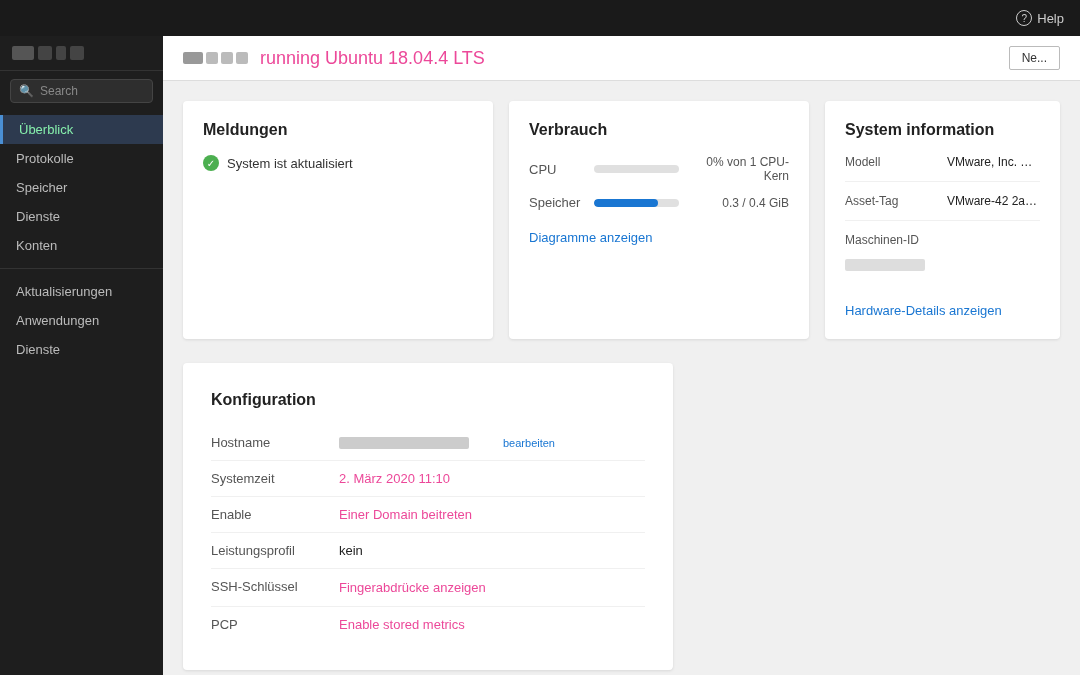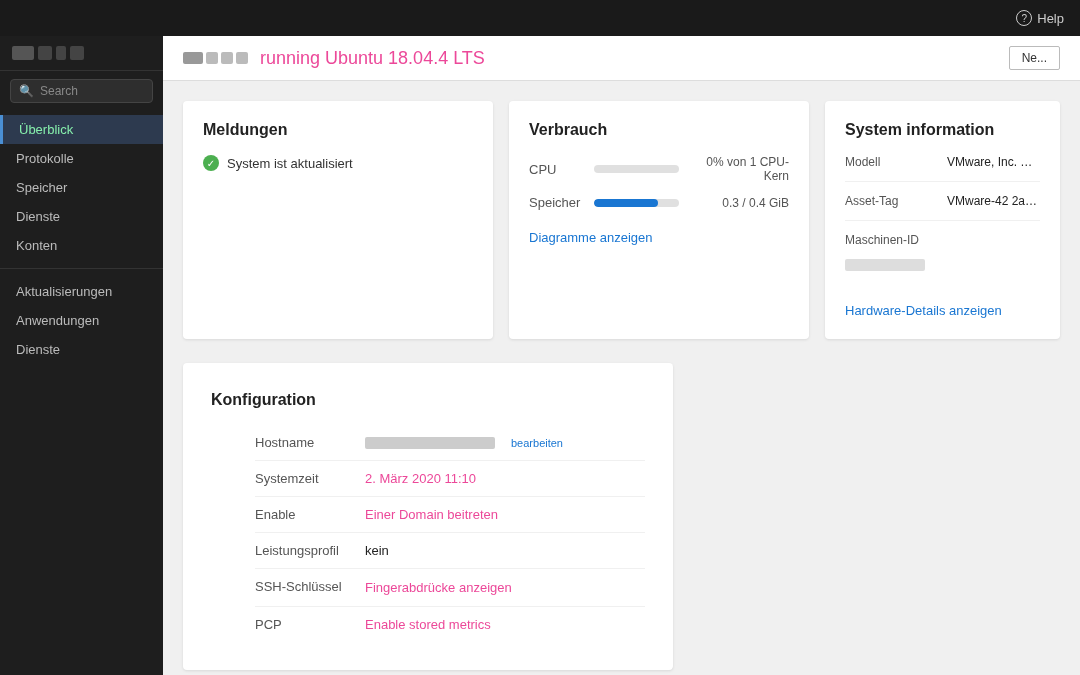--- a/index.html
+++ b/index.html
@@ -285,25 +285,24 @@
     .config-card {
       background: #fff;
       border-radius: 4px;
       padding: 28px;
       box-shadow: 0 1px 3px rgba(0,0,0,0.1);
       max-width: 490px;
     }
     .config-row {
       display: flex;
       align-items: center;
-      gap: 10px;
+      gap: 28px;
       padding: 10px 0;
       border-bottom: 1px solid #f0f0f0;
       font-size: 13px;
-      margin-left: 44px;
     }
     .config-row:last-child { border-bottom: none; }
     .config-key {
       width: 100px;
       color: #555;
       flex-shrink: 0;
     }
     .config-val { color: #222; }
     .config-val-link {
       color: #ec4899;

